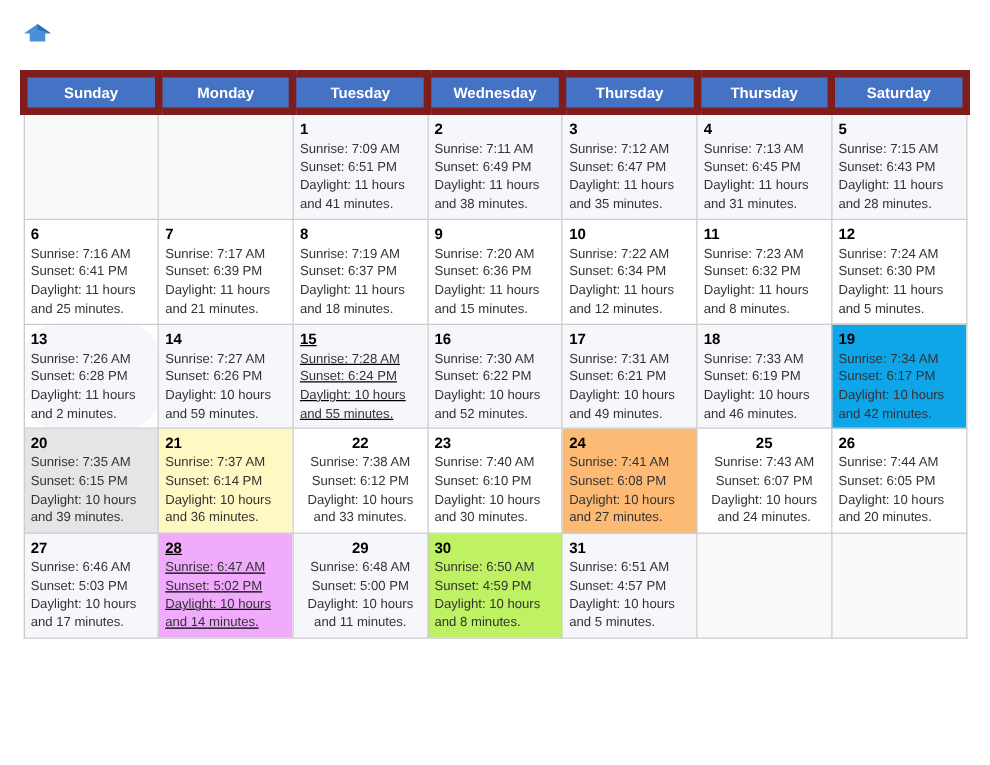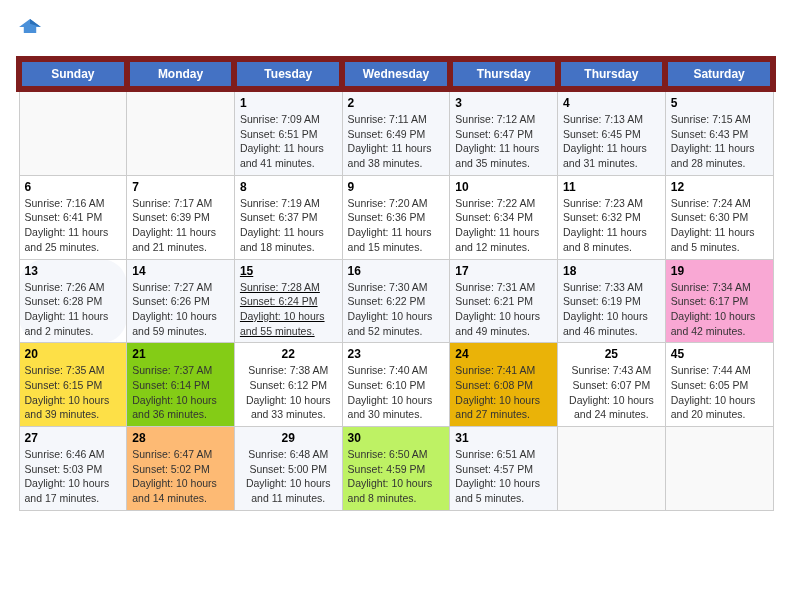--- a/index.html
+++ b/index.html
@@ -194,61 +194,61 @@
           <div class="day-detail">Sunrise: 7:30 AM<br>Sunset: 6:22 PM<br>Daylight: 10 hours and 52 minutes.</div>
         </td>
         <td style="background: rgb(245, 247, 251);">
           <span class="day-num">17</span>
           <div class="day-detail">Sunrise: 7:31 AM<br>Sunset: 6:21 PM<br>Daylight: 10 hours and 49 minutes.</div>
         </td>
         <td style="background: rgb(245, 247, 251); margin-left: 44px;">
           <span class="day-num">18</span>
           <div class="day-detail">Sunrise: 7:33 AM<br>Sunset: 6:19 PM<br>Daylight: 10 hours and 46 minutes.</div>
         </td>
-        <td style="background: #f9a8d4;">
+        <td style="background: #0ea5e9;">
           <span class="day-num">19</span>
           <div class="day-detail">Sunrise: 7:34 AM<br>Sunset: 6:17 PM<br>Daylight: 10 hours and 42 minutes.</div>
         </td>
       </tr>
       <tr>
-        <td style="background: #fde047;">
+        <td style="background: #e5e5e5;">
           <span class="day-num">20</span>
           <div class="day-detail">Sunrise: 7:35 AM<br>Sunset: 6:15 PM<br>Daylight: 10 hours and 39 minutes.</div>
         </td>
-        <td style="background: #84cc16;">
+        <td style="background: #fef9c3;">
           <span class="day-num">21</span>
           <div class="day-detail">Sunrise: 7:37 AM<br>Sunset: 6:14 PM<br>Daylight: 10 hours and 36 minutes.</div>
         </td>
         <td style="background: rgb(255, 255, 255); text-align: center;">
           <span class="day-num">22</span>
           <div class="day-detail">Sunrise: 7:38 AM<br>Sunset: 6:12 PM<br>Daylight: 10 hours and 33 minutes.</div>
         </td>
         <td style="background: rgb(255, 255, 255);">
           <span class="day-num">23</span>
           <div class="day-detail">Sunrise: 7:40 AM<br>Sunset: 6:10 PM<br>Daylight: 10 hours and 30 minutes.</div>
         </td>
-        <td style="background: #eab308;">
+        <td style="background: #fdba74;">
           <span class="day-num">24</span>
           <div class="day-detail">Sunrise: 7:41 AM<br>Sunset: 6:08 PM<br>Daylight: 10 hours and 27 minutes.</div>
         </td>
         <td style="background: rgb(255, 255, 255); text-align: center;">
           <span class="day-num">25</span>
           <div class="day-detail">Sunrise: 7:43 AM<br>Sunset: 6:07 PM<br>Daylight: 10 hours and 24 minutes.</div>
         </td>
         <td style="background: rgb(255, 255, 255);">
-          <span class="day-num">45</span>
+          <span class="day-num">26</span>
           <div class="day-detail">Sunrise: 7:44 AM<br>Sunset: 6:05 PM<br>Daylight: 10 hours and 20 minutes.</div>
         </td>
       </tr>
       <tr>
         <td style="background: rgb(245, 247, 251);">
           <span class="day-num">27</span>
           <div class="day-detail">Sunrise: 6:46 AM<br>Sunset: 5:03 PM<br>Daylight: 10 hours and 17 minutes.</div>
         </td>
-        <td style="background: #fdba74;">
+        <td style="background: #f0abfc; text-decoration: underline;">
           <span class="day-num">28</span>
           <div class="day-detail">Sunrise: 6:47 AM<br>Sunset: 5:02 PM<br>Daylight: 10 hours and 14 minutes.</div>
         </td>
         <td style="background: rgb(245, 247, 251); text-align: center;">
           <span class="day-num">29</span>
           <div class="day-detail">Sunrise: 6:48 AM<br>Sunset: 5:00 PM<br>Daylight: 10 hours and 11 minutes.</div>
         </td>
         <td style="background: #bef264;">
           <span class="day-num">30</span>
           <div class="day-detail">Sunrise: 6:50 AM<br>Sunset: 4:59 PM<br>Daylight: 10 hours and 8 minutes.</div>

